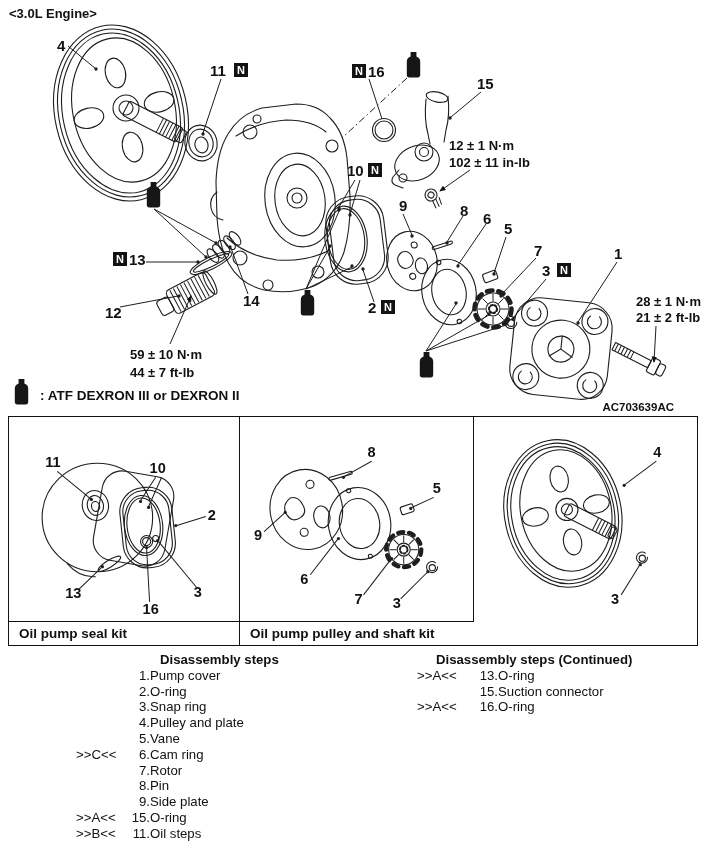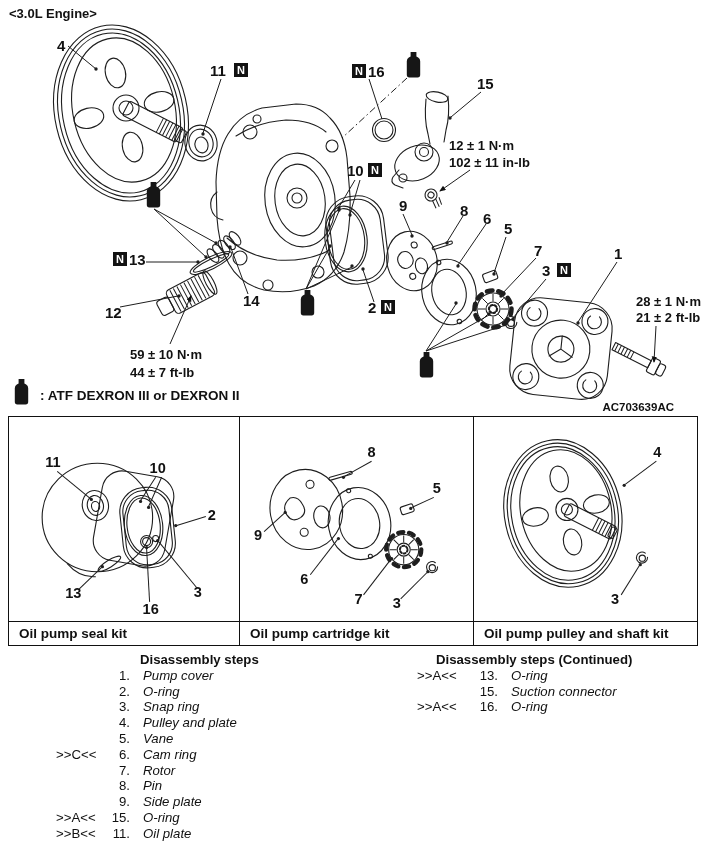--- a/index.html
+++ b/index.html
@@ -19,32 +19,32 @@
   svg .nbg{fill:#121212;stroke:none;}
   svg .ntx{font:bold 11px "Liberation Sans","DejaVu Sans",sans-serif;fill:#fff;}
   .kits{position:absolute;left:8px;top:416px;width:690px;height:230px;border:1.4px solid #111;
         display:grid;grid-template-columns:231px 234px 1fr;grid-template-rows:1fr 24px;box-sizing:border-box;background:#fff;}
   .kit-cell{position:relative;border-right:1.4px solid #111;overflow:hidden;}
   .kit-cell.last{border-right:none;}
   .kit-title{border-top:1.4px solid #111;border-right:1.4px solid #111;
              font-weight:bold;font-size:13.5px;padding:4px 8px 0 10px;box-sizing:border-box;}
   .kit-title.last{border-right:none;}
   .steps{position:absolute;font-size:13.2px;line-height:15.8px;color:#111;}
-  .steps-left{left:0;top:652px;width:372px;}
+  .steps-left{left:8px;top:652px;width:372px;padding-left:12px;}
   .steps-right{left:388px;top:652px;width:318px;}
   .steps-title{font-weight:bold;}
   .steps-left .steps-title{margin-left:140px;}
   .steps-right .steps-title{margin-left:48px;}
   .step-row{display:flex;}
   .mk{display:inline-block;box-sizing:border-box;white-space:nowrap;}
   .steps-left .mk{width:104px;padding-left:56px;}
   .steps-right .mk{width:86px;padding-left:29px;}
   .num{display:inline-block;width:26px;text-align:right;}
   .steps-right .num{width:24px;}
-  .lbl{margin-left:13px;white-space:nowrap;font-style:italic;}
+  .lbl{white-space:nowrap;}
 </style>
 </head>
 <body>
 
 <div class="page">
 
   
   <svg width="707" height="416" viewBox="0 0 707 416">
     <defs>
       <marker id="arr" markerWidth="7" markerHeight="6" refX="5.5" refY="2.6" orient="auto">
@@ -444,21 +444,20 @@
             <circle class="dot" cx="149" cy="68" r="1.6"></circle>
           <path class="ldr" d="M146,177 L164,148"></path>
             <circle class="dot" cx="165" cy="147" r="1.6"></circle>
         </g>
         <text class="kco" x="178" y="40">4</text>
         <text class="kco" x="136" y="186">3</text>
       </svg>
     </div>
 
     <div class="kit-title">Oil pump seal kit</div>
-    <div class="kit-title">Oil pump cartridge kit</div>
     <div class="kit-title last">Oil pump pulley and shaft kit</div>
   </div>
 
   
   <div class="steps steps-left">
     <div class="steps-title">Disassembly steps</div>
     <div class="step-row">
         <span class="mk"></span>
         <span class="num">1.</span>
         <span class="lbl">Pump cover</span>
@@ -504,21 +503,21 @@
         <span class="lbl">Side plate</span>
       </div>
     <div class="step-row">
         <span class="mk">&gt;&gt;A&lt;&lt;</span>
         <span class="num">15.</span>
         <span class="lbl">O-ring</span>
       </div>
     <div class="step-row">
         <span class="mk">&gt;&gt;B&lt;&lt;</span>
         <span class="num">11.</span>
-        <span class="lbl">Oil plate</span>
+        <span class="lbl">Oil steps</span>
       </div>
   </div>
 
   <div class="steps steps-right">
     <div class="steps-title">Disassembly steps (Continued)</div>
     <div class="step-row">
         <span class="mk">&gt;&gt;A&lt;&lt;</span>
         <span class="num">13.</span>
         <span class="lbl">O-ring</span>
       </div>

